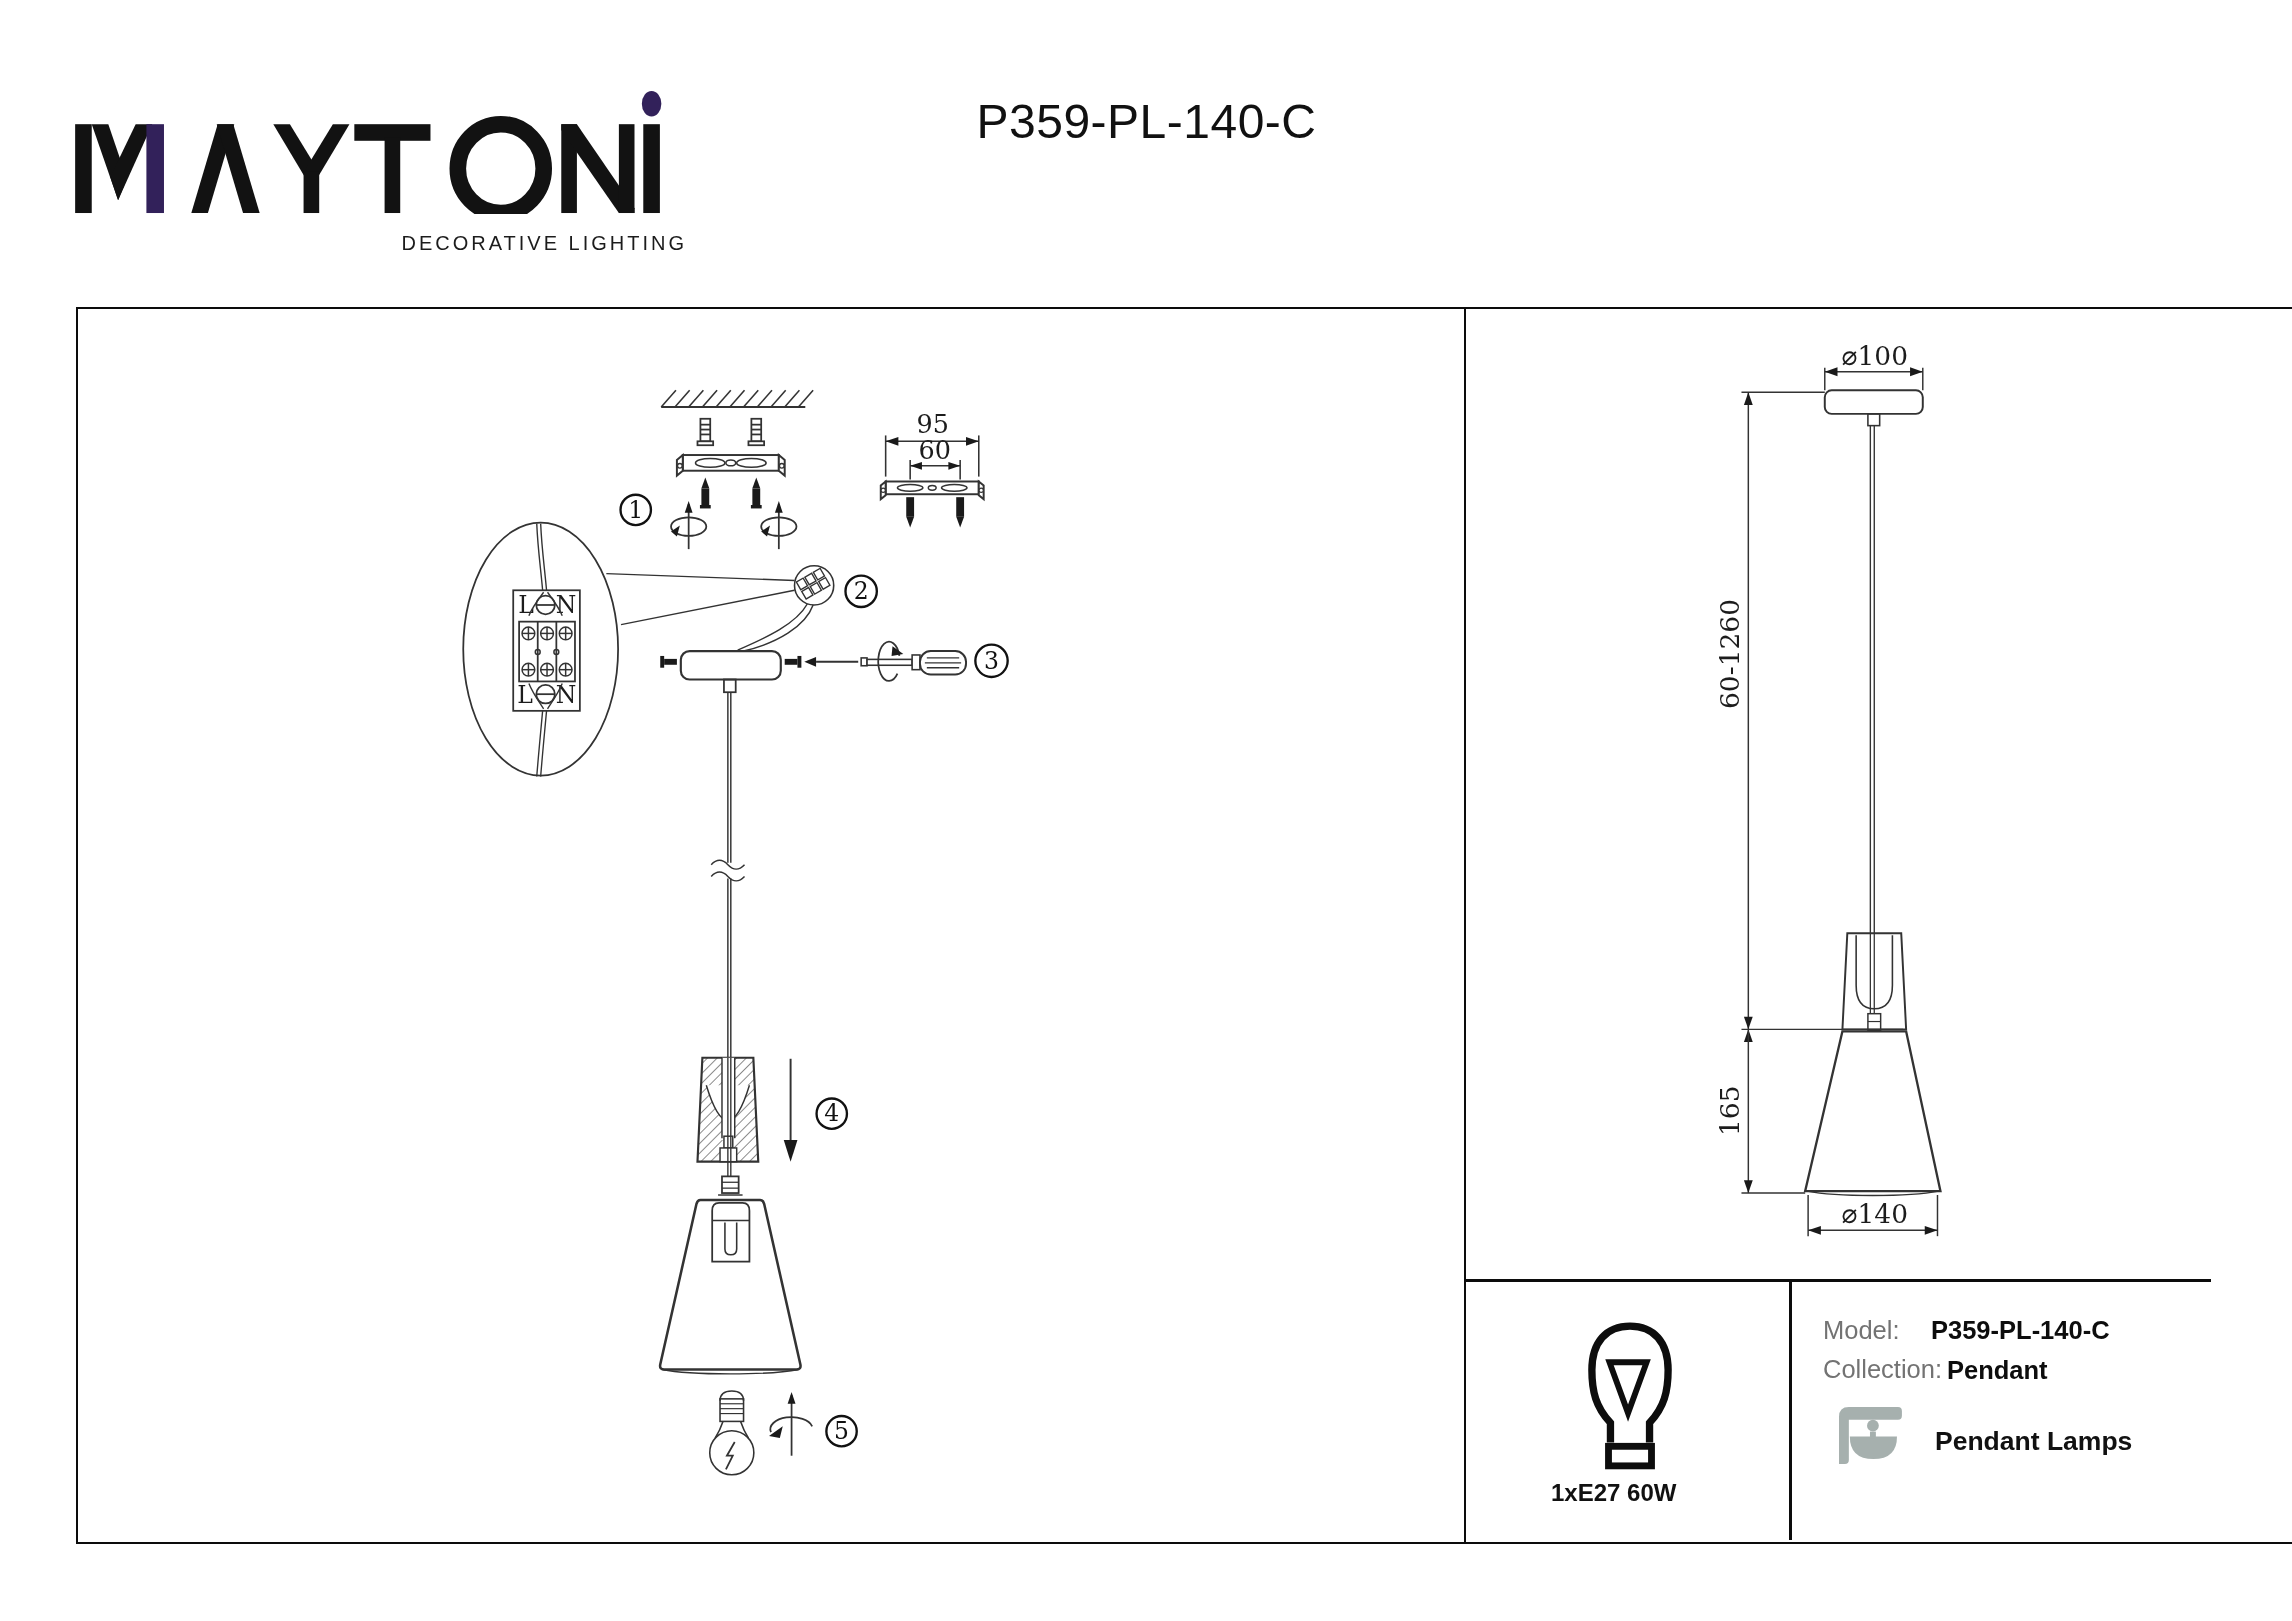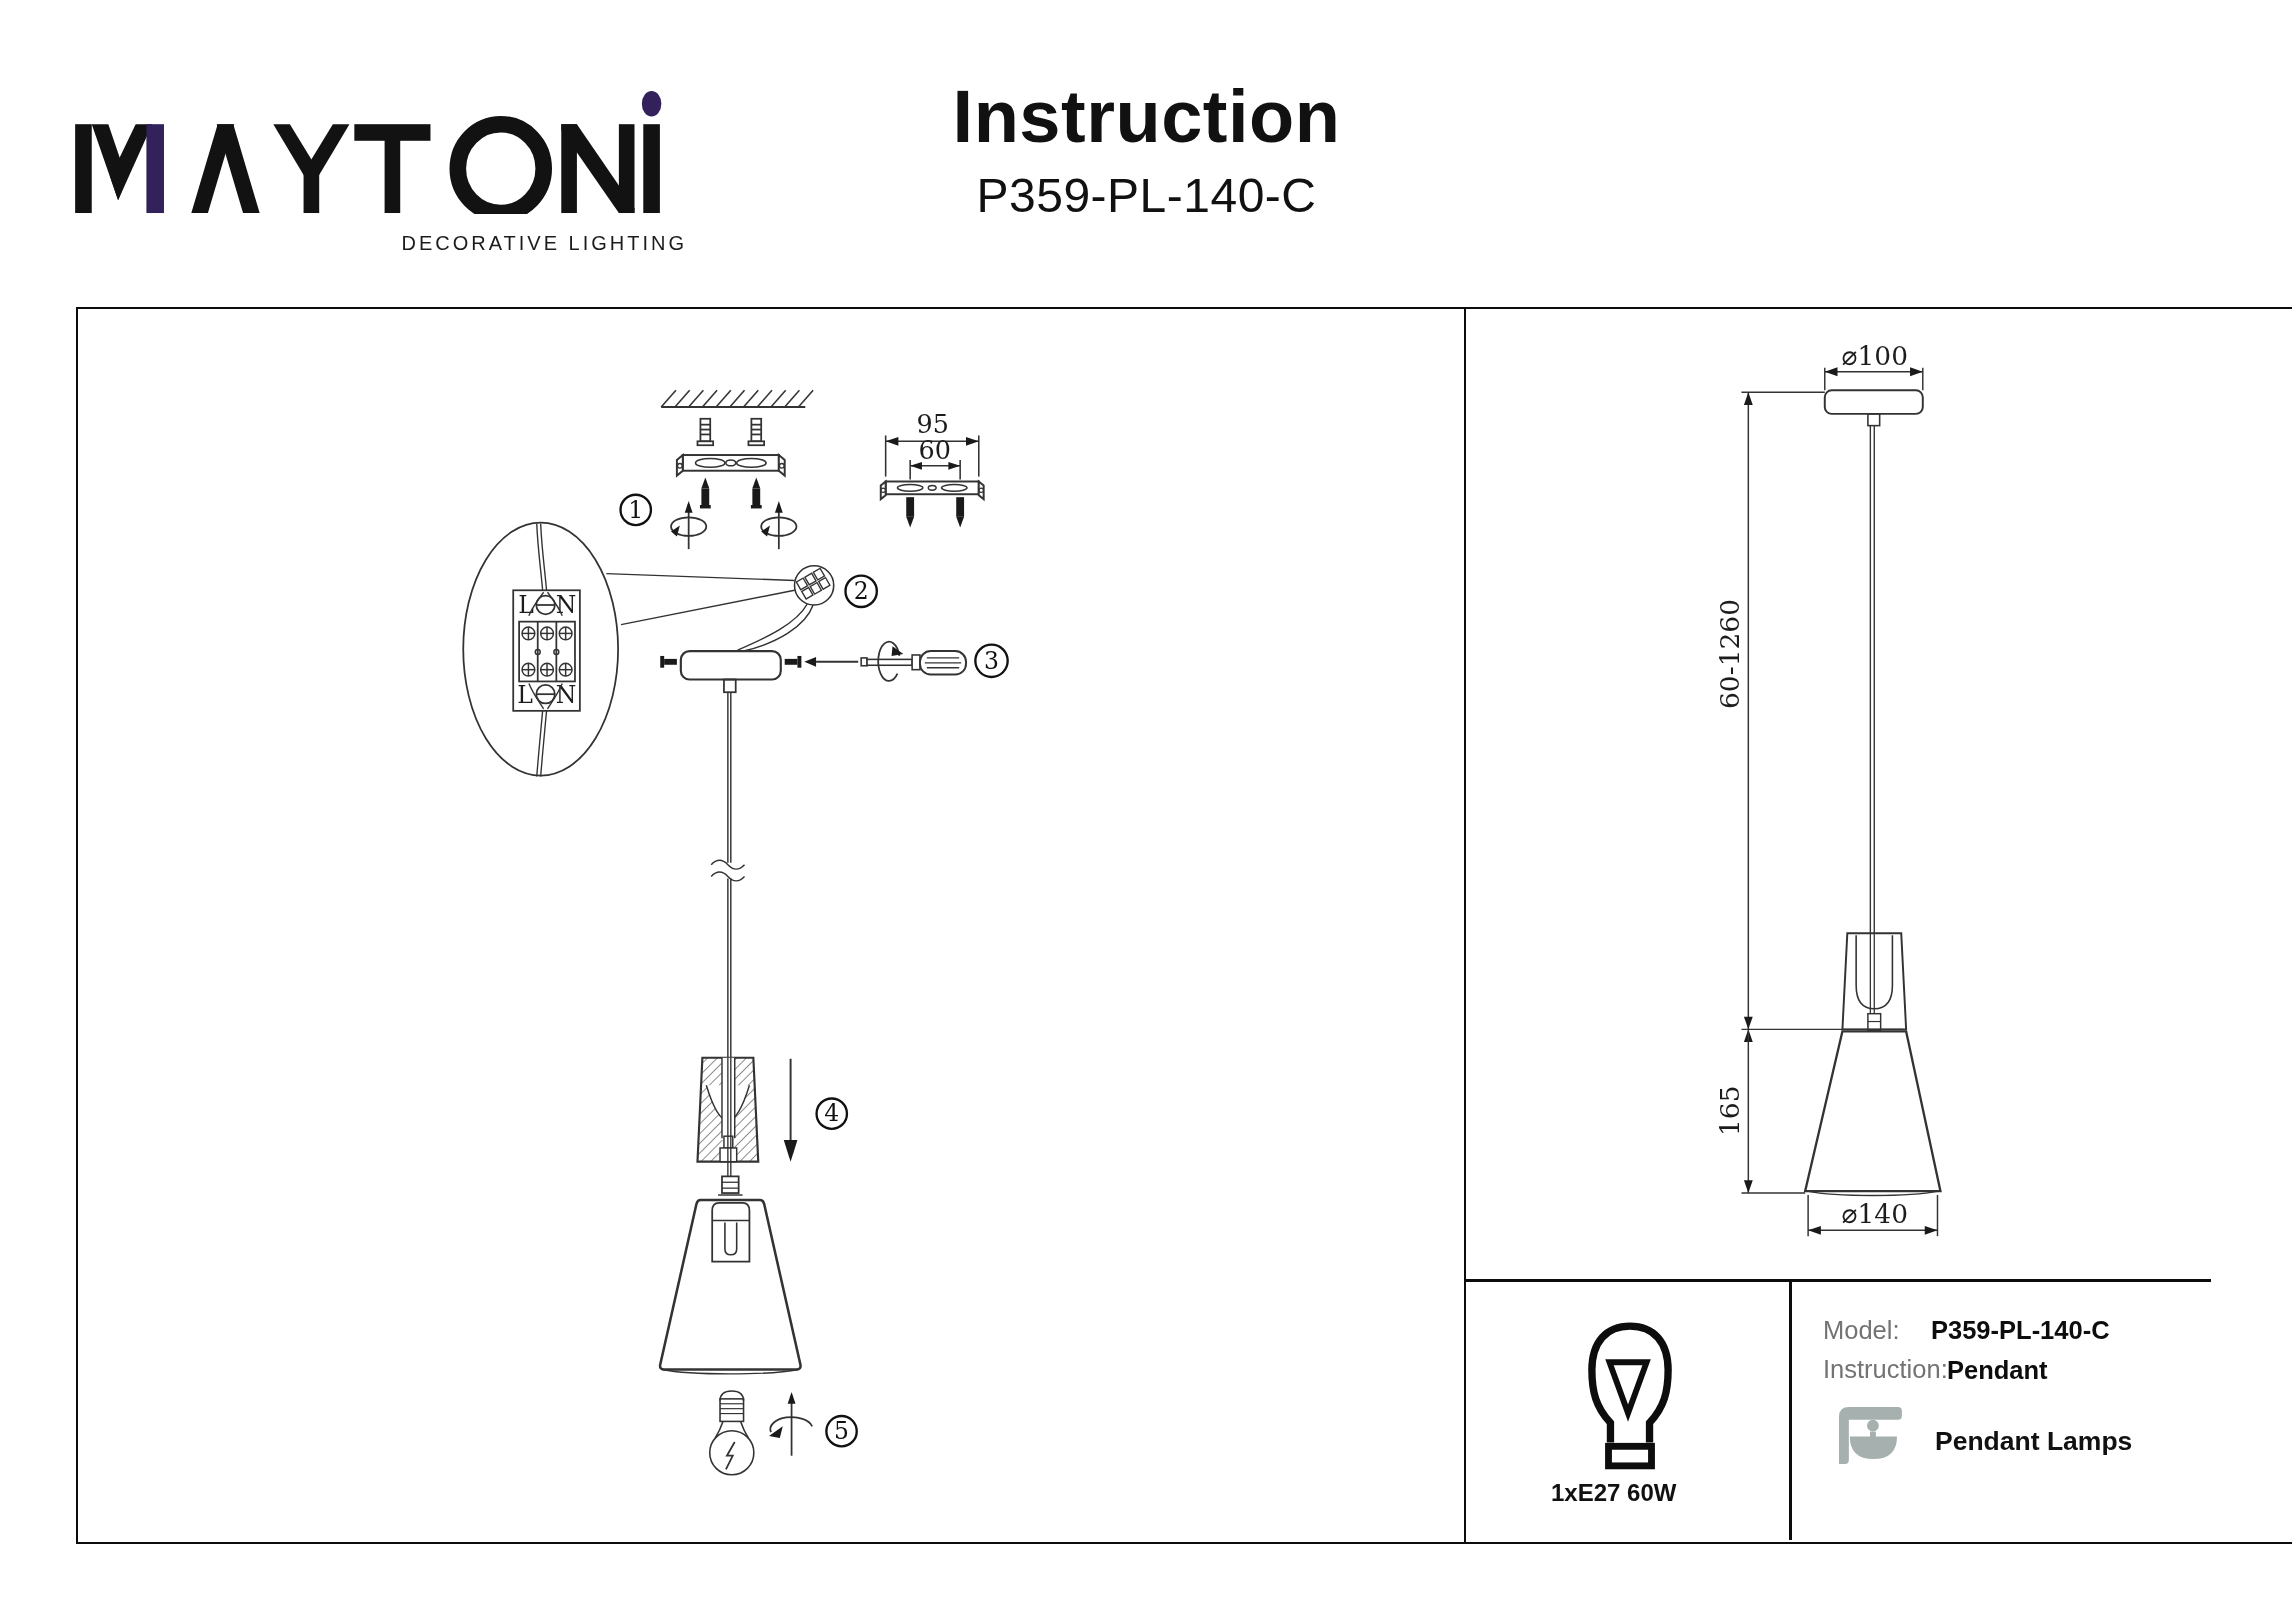--- a/index.html
+++ b/index.html
@@ -73,21 +73,20 @@
       <polygon points="498,34 514,34 573,120 573,125 557,125 498,40" fill="#121212"></polygon>
       <rect x="557" y="34" width="16" height="91" fill="#121212"></rect>
 
       <rect x="582" y="34" width="17" height="91" fill="#121212"></rect>
       <ellipse cx="590.5" cy="13" rx="10" ry="13" fill="#32215a"></ellipse>
     </g>
   </svg>
   <div id="tagline">DECORATIVE LIGHTING</div>
 
   <div id="titleblock">
-    <div id="doc-title">Instruction</div>
     <div id="doc-subtitle">P359-PL-140-C</div>
   </div>
 </header>
 
 <section class="panel" id="left-panel">
 <svg width="1385" height="1231" viewBox="0 0 1413 1256">
   <defs>
     <pattern id="hatch" patternUnits="userSpaceOnUse" width="7" height="7" patternTransform="rotate(45)">
       <line x1="0" y1="0" x2="0" y2="7" stroke="#4a4a4a" stroke-width="1.3"></line>
     </pattern>
@@ -439,21 +438,21 @@
 
   <svg id="bulb-icon-box" width="86" height="149" viewBox="0 0 88 152">
     <path d="M 24,124 L 24,104 C 9,88 5,72 5,50 C 5,21 20,5 44,5 C 68,5 83,21 83,50 C 83,72 79,88 64,104 L 64,124" fill="none" stroke="#0d0d0d" stroke-width="7.5"></path>
     <polygon points="23,42 61,42 42,94" fill="none" stroke="#0d0d0d" stroke-width="6"></polygon>
     <rect x="22" y="128" width="44" height="20" fill="none" stroke="#0d0d0d" stroke-width="7"></rect>
   </svg>
   <div id="lamp-spec">1xE27 60W</div>
 
   <div class="spec-label" style="left:357px; top:1007px;">Model:</div>
   <div class="spec-value" style="left:465px; top:1007px;">P359-PL-140-C</div>
-  <div class="spec-label" style="left:357px; top:1046px;">Instruction:</div>
+  <div class="spec-label" style="left:357px; top:1046px;">Collection:</div>
   <div class="spec-value" style="left:481px; top:1047px;">Pendant</div>
 
   <svg id="category-icon-box" width="67" height="57" viewBox="0 0 68 58">
     <path d="M 4,58 L 4,10 Q 4,0 14,0 L 64,0 Q 68,0 68,4 L 68,9 Q 68,13 64,13 L 14,13 L 14,54 Q 14,58 10,58 Z" fill="#a6b0ae"></path>
     <path d="M 15,30 L 63,30 Q 63,53 39,53 Q 15,53 15,30 Z" fill="#a6b0ae"></path>
     <circle cx="38.5" cy="19" r="6" fill="#a6b0ae"></circle>
     <rect x="35.5" y="25" width="6" height="7" fill="#a6b0ae"></rect>
   </svg>
   <div id="category-text">Pendant Lamps</div>
 </section>

